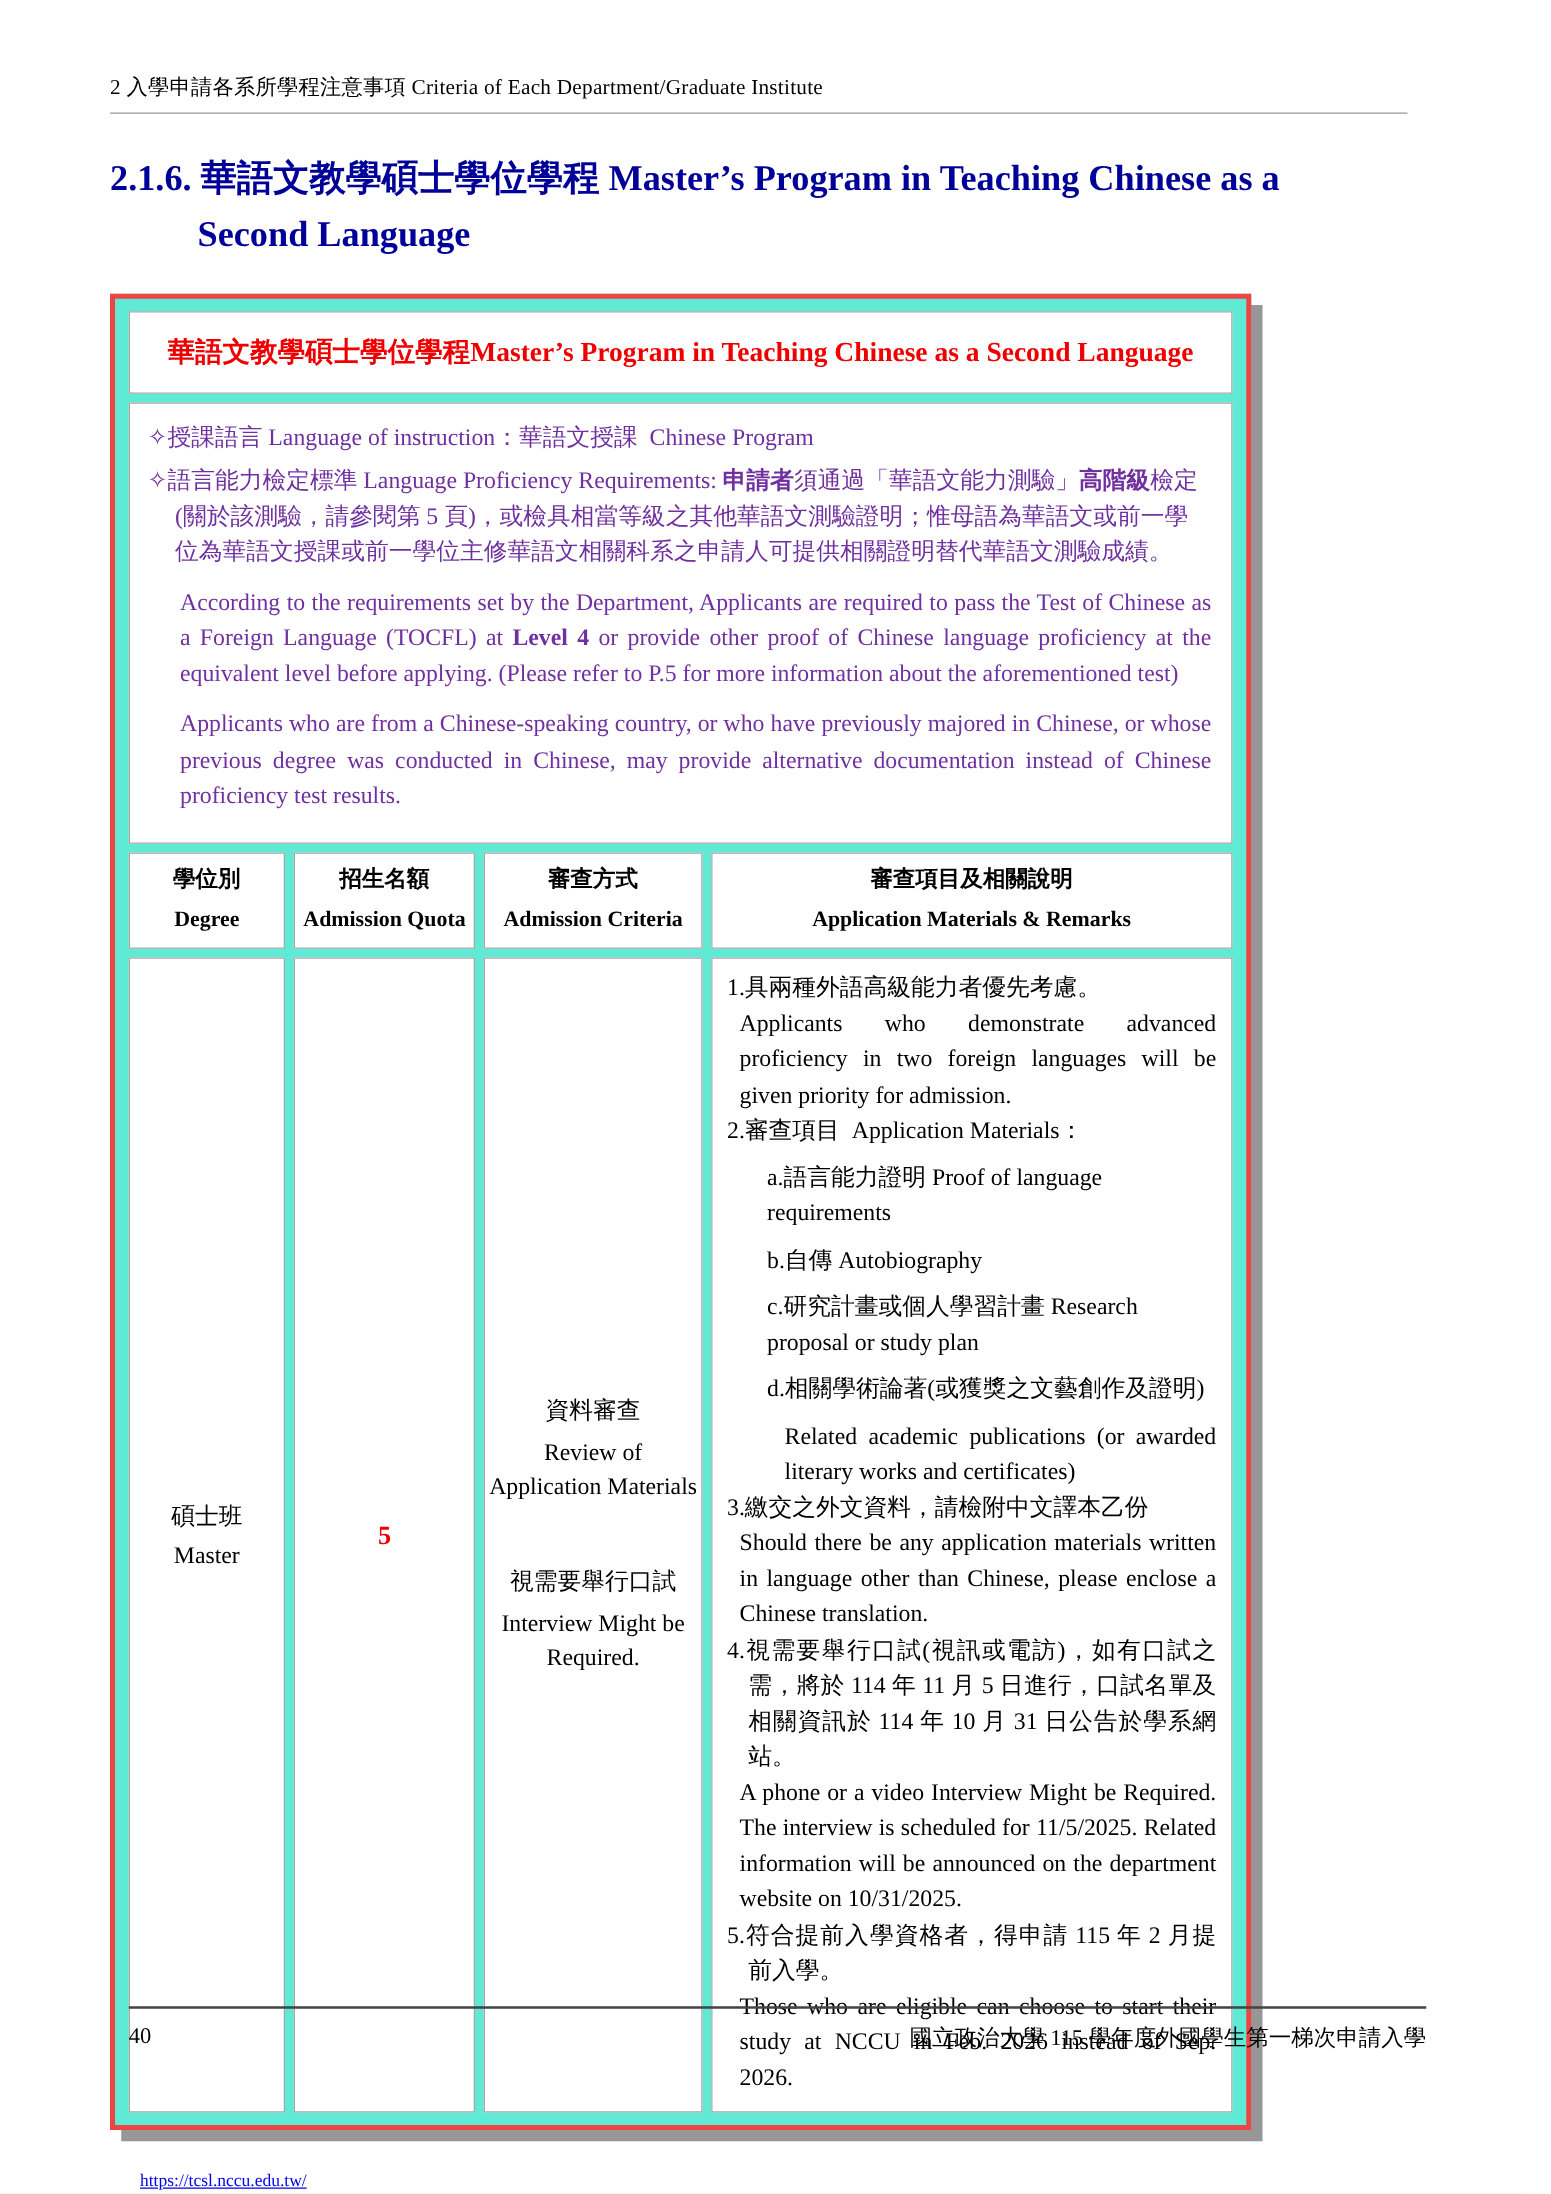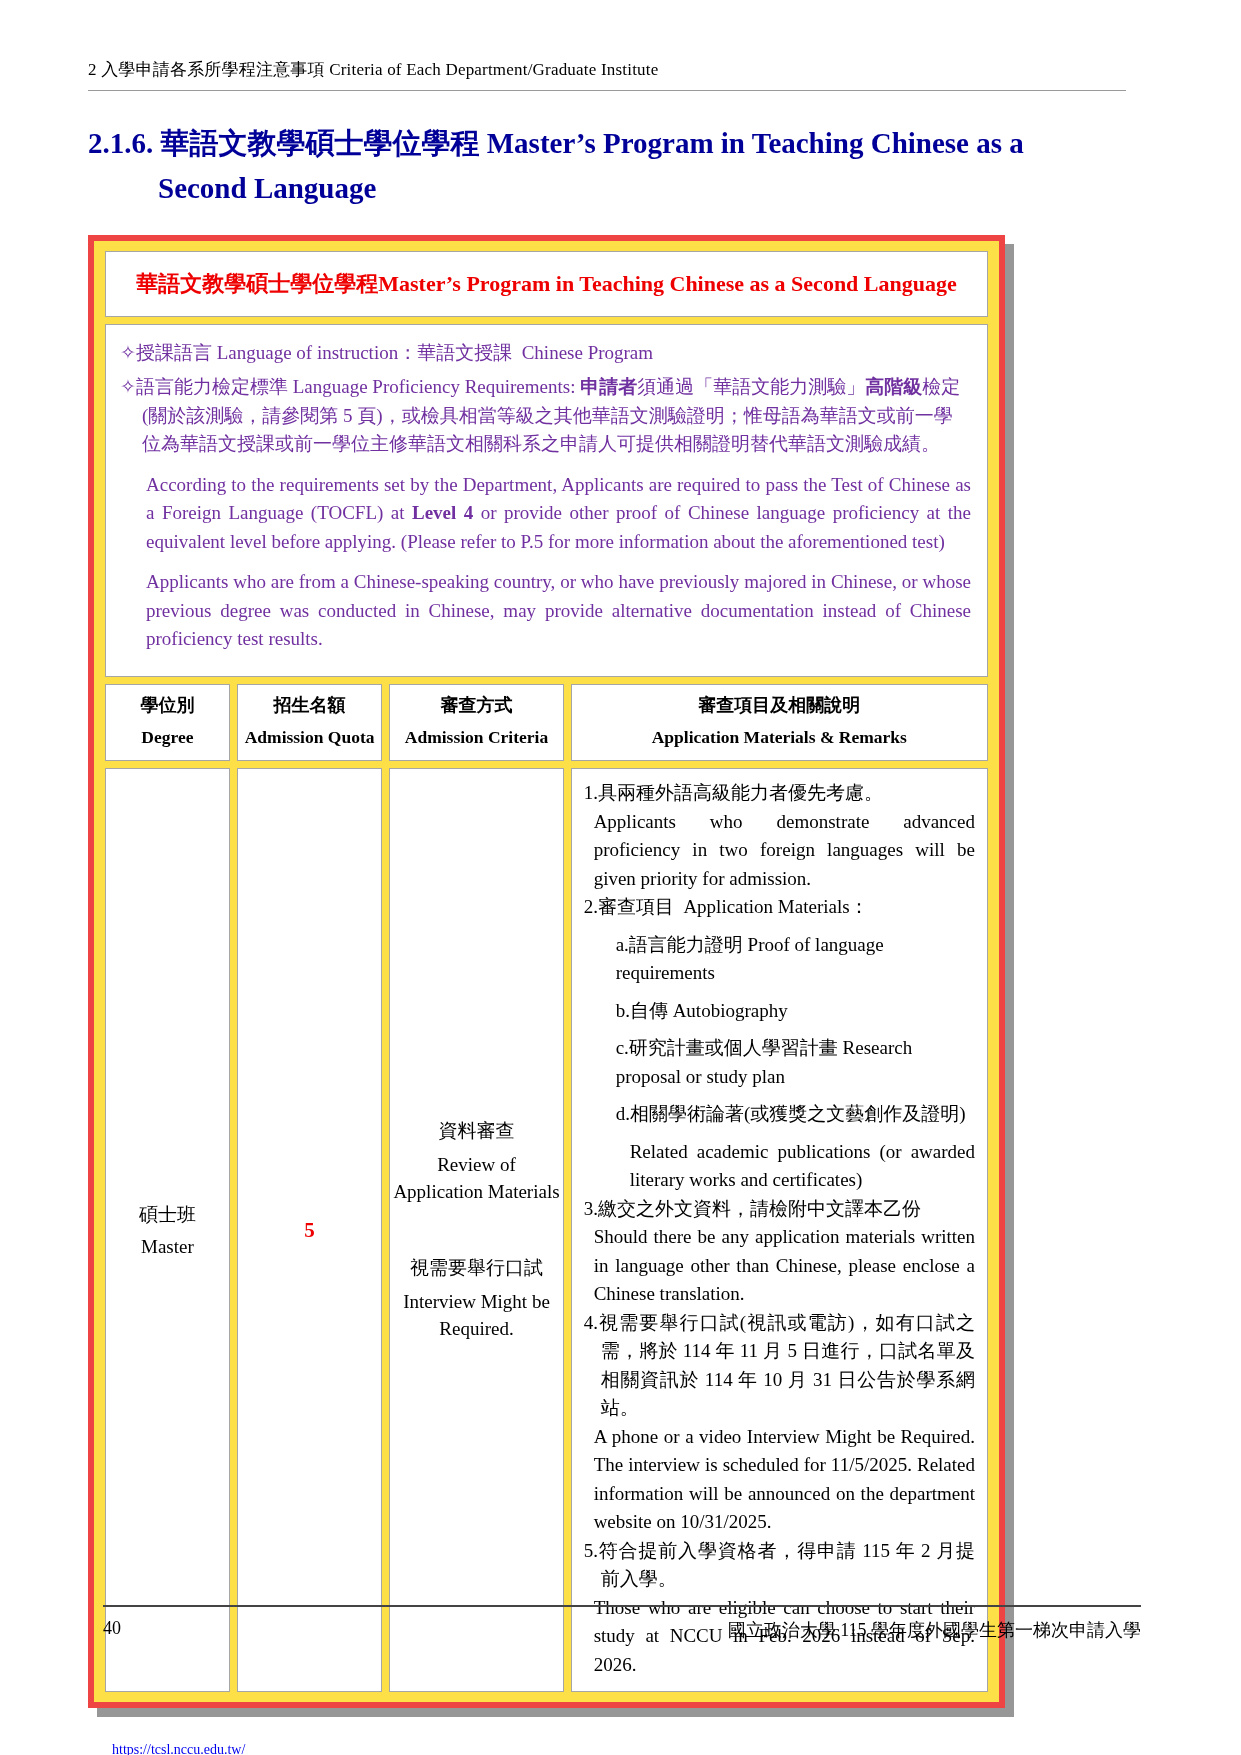--- a/index.html
+++ b/index.html
@@ -19,21 +19,21 @@
   
   .section-heading {
     margin:30px 0 0 0; width:960px;
     font-size:29px; font-weight:bold; color:#000099; line-height:1.55;
     padding-left:70px; text-indent:-70px;
   }
 
   
   .outer-box {
     margin-top:24px; width:883px;
-    border:6px solid #ef4444; background:#fde047;
+    border:4px solid #ef4444; background:#5eead4;
     box-shadow:9px 9px 0 #979797;
     padding:10px 11px;
     font-family:Liberation Serif, serif;
   }
   .tcell { border:1px solid #a6a6a6; background:#fff; }
   .title-cell {
     padding:17px 10px; text-align:center; margin-bottom:7px;
     color:#ee0000; font-weight:bold; font-size:22px;
   }
   .body-cell {

